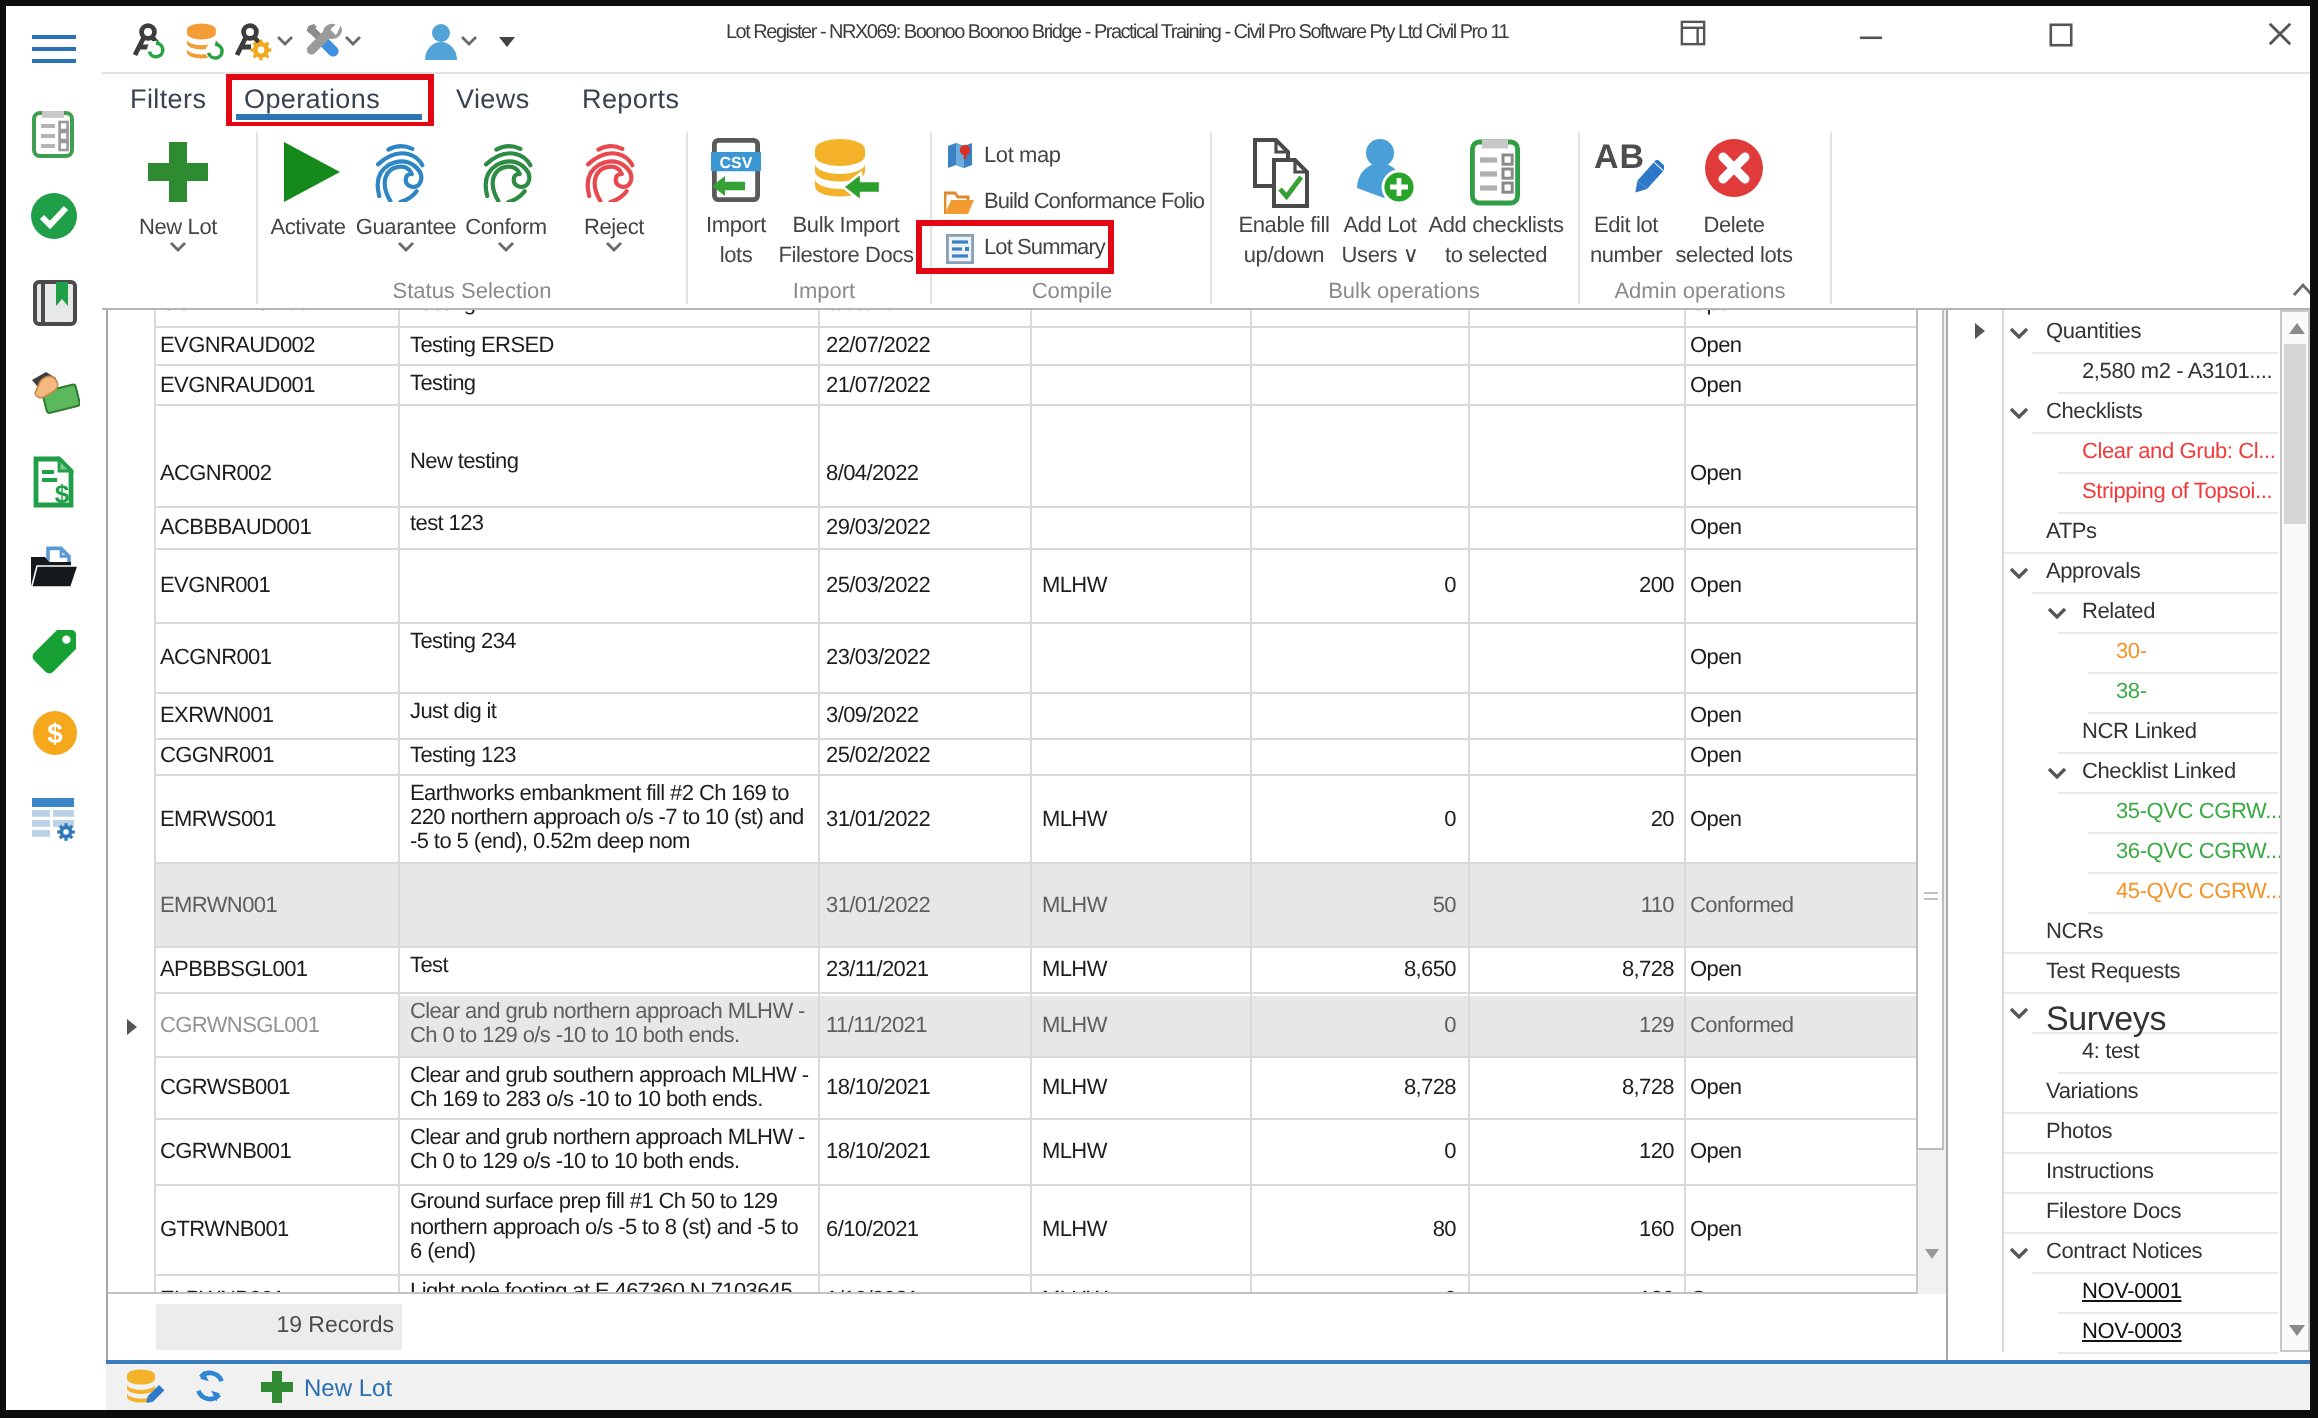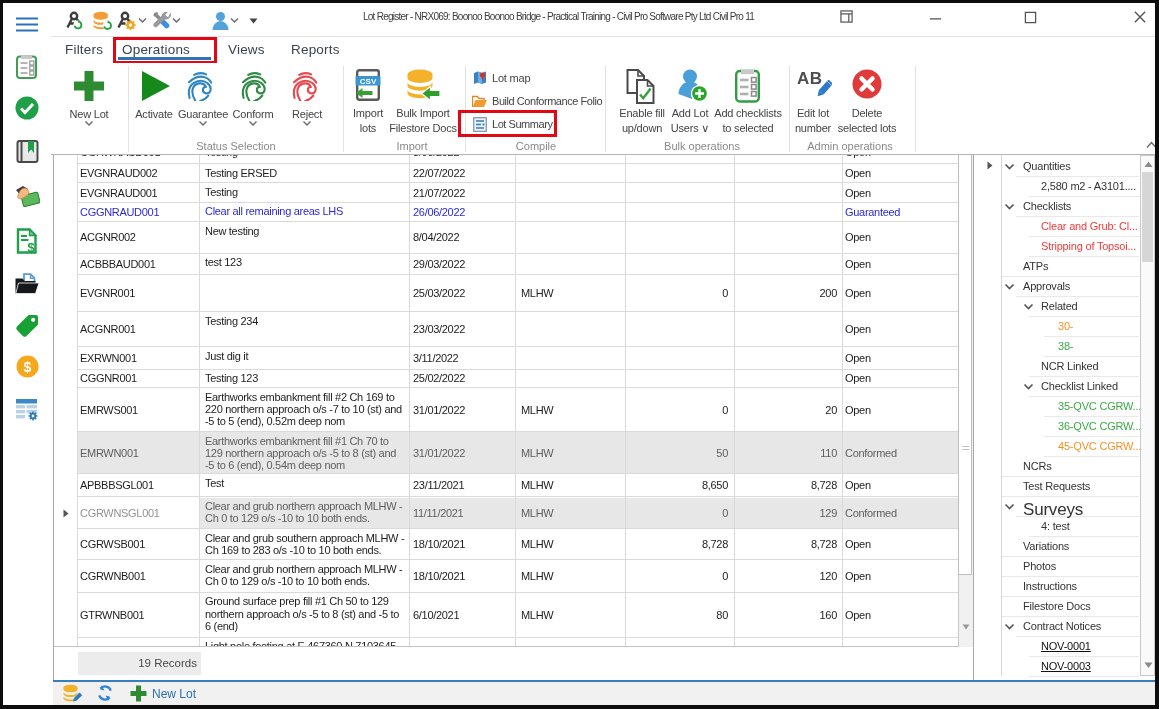--- a/index.html
+++ b/index.html
@@ -236,26 +236,20 @@
   <div class="desc">Testing ERSED</div>
   <div class="cell date vc">22/07/2022</div>
   <div class="cell st vc">Open</div>
 </div>
 <div class="row" style="top:37.4px;height:19.5px">
   <div class="cell lot vc" style="">EVGNRAUD001</div>
   <div class="desc">Testing</div>
   <div class="cell date vc">21/07/2022</div>
   <div class="cell st vc">Open</div>
 </div>
-<div class="row" style="top:56.9px;height:19.4px">
-  <div class="cell lot vc" style="color:#2a2ad6">CGGNRAUD001</div>
-  <div class="desc" style="color:#2a2ad6">Clear all remaining areas LHS</div>
-  <div class="cell date vc" style="color:#2a2ad6">26/06/2022</div>
-  <div class="cell st vc" style="color:#2a2ad6">Guaranteed</div>
-</div>
 <div class="row" style="top:76.3px;height:31.4px">
   <div class="cell lot vc" style="">ACGNR002</div>
   <div class="desc">New testing</div>
   <div class="cell date vc">8/04/2022</div>
   <div class="cell st vc">Open</div>
 </div>
 <div class="row" style="top:107.7px;height:20.9px">
   <div class="cell lot vc" style="">ACBBBAUD001</div>
   <div class="desc">test 123</div>
   <div class="cell date vc">29/03/2022</div>
@@ -271,41 +265,40 @@
 </div>
 <div class="row" style="top:166.0px;height:35.4px">
   <div class="cell lot vc" style="">ACGNR001</div>
   <div class="desc">Testing 234</div>
   <div class="cell date vc">23/03/2022</div>
   <div class="cell st vc">Open</div>
 </div>
 <div class="row" style="top:201.4px;height:22.3px">
   <div class="cell lot vc" style="">EXRWN001</div>
   <div class="desc">Just dig it</div>
-  <div class="cell date vc">3/11/2022</div>
+  <div class="cell date vc">3/09/2022</div>
   <div class="cell st vc">Open</div>
 </div>
 <div class="row" style="top:223.7px;height:18.6px">
   <div class="cell lot vc" style="">CGGNR001</div>
   <div class="desc">Testing 123</div>
   <div class="cell date vc">25/02/2022</div>
   <div class="cell st vc">Open</div>
 </div>
 <div class="row" style="top:242.3px;height:43.9px">
   <div class="cell lot vc" style="">EMRWS001</div>
   <div class="desc">Earthworks embankment fill #2 Ch 169 to<br>220 northern approach o/s -7 to 10 (st) and<br>-5 to 5 (end), 0.52m deep nom</div>
   <div class="cell date vc">31/01/2022</div>
   <div class="cell mlhw vc">MLHW</div>
   <div class="cell n1 vc">0</div>
   <div class="cell n2 vc">20</div>
   <div class="cell st vc">Open</div>
 </div>
 <div class="row gray" style="top:286.2px;height:42.1px">
   <div class="cell lot vc" style="">EMRWN001</div>
-  <div class="desc">Earthworks embankment fill #1 Ch 70 to<br>129 northern approach o/s -5 to 8 (st) and<br>-5 to 6 (end), 0.54m deep nom</div>
   <div class="cell date vc">31/01/2022</div>
   <div class="cell mlhw vc">MLHW</div>
   <div class="cell n1 vc">50</div>
   <div class="cell n2 vc">110</div>
   <div class="cell st vc">Conformed</div>
 </div>
 <div class="row" style="top:328.3px;height:23.2px">
   <div class="cell lot vc" style="">APBBBSGL001</div>
   <div class="desc">Test</div>
   <div class="cell date vc">23/11/2021</div>

